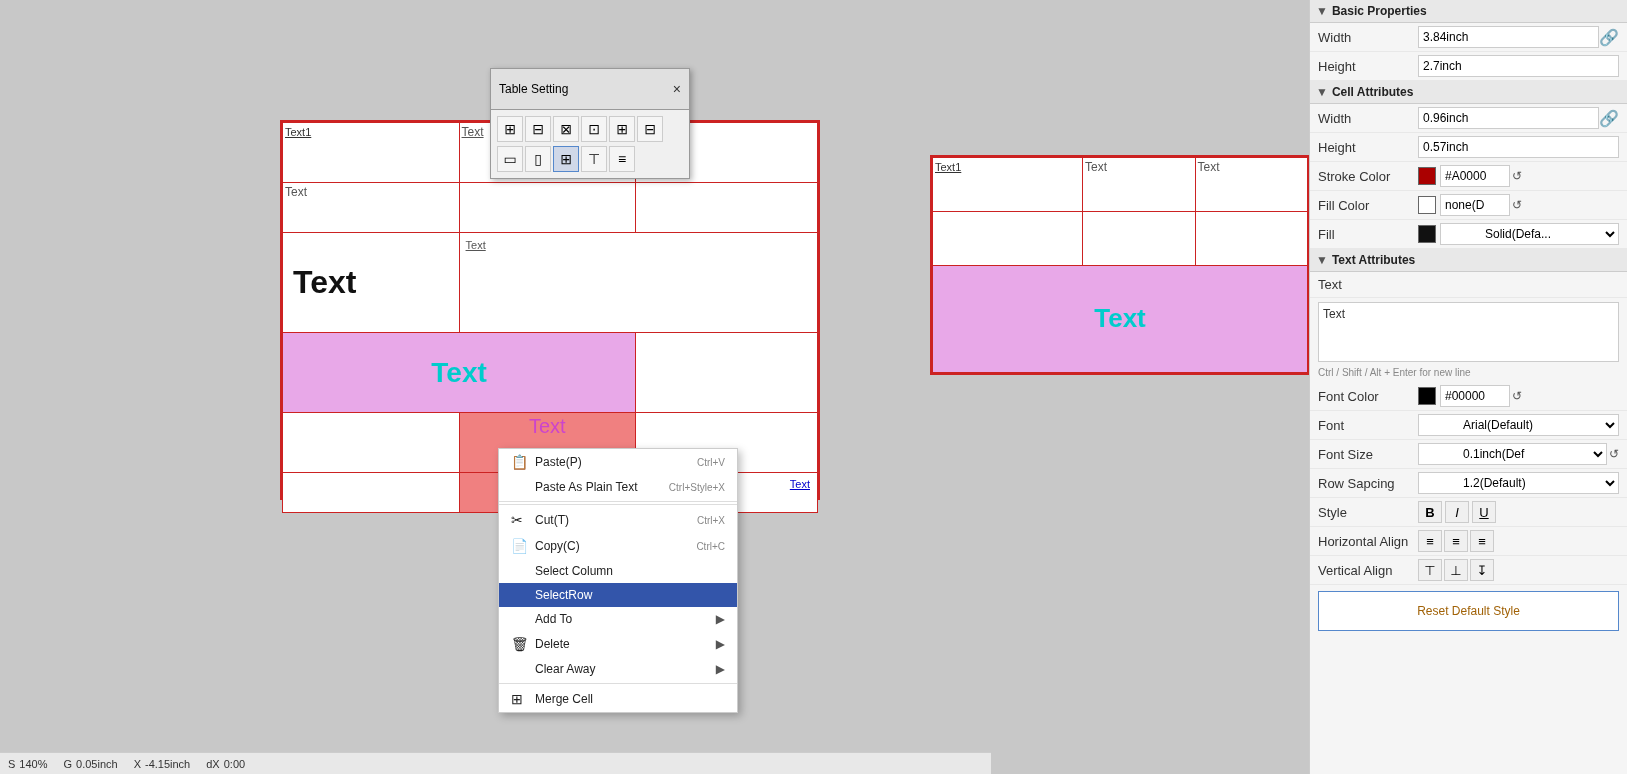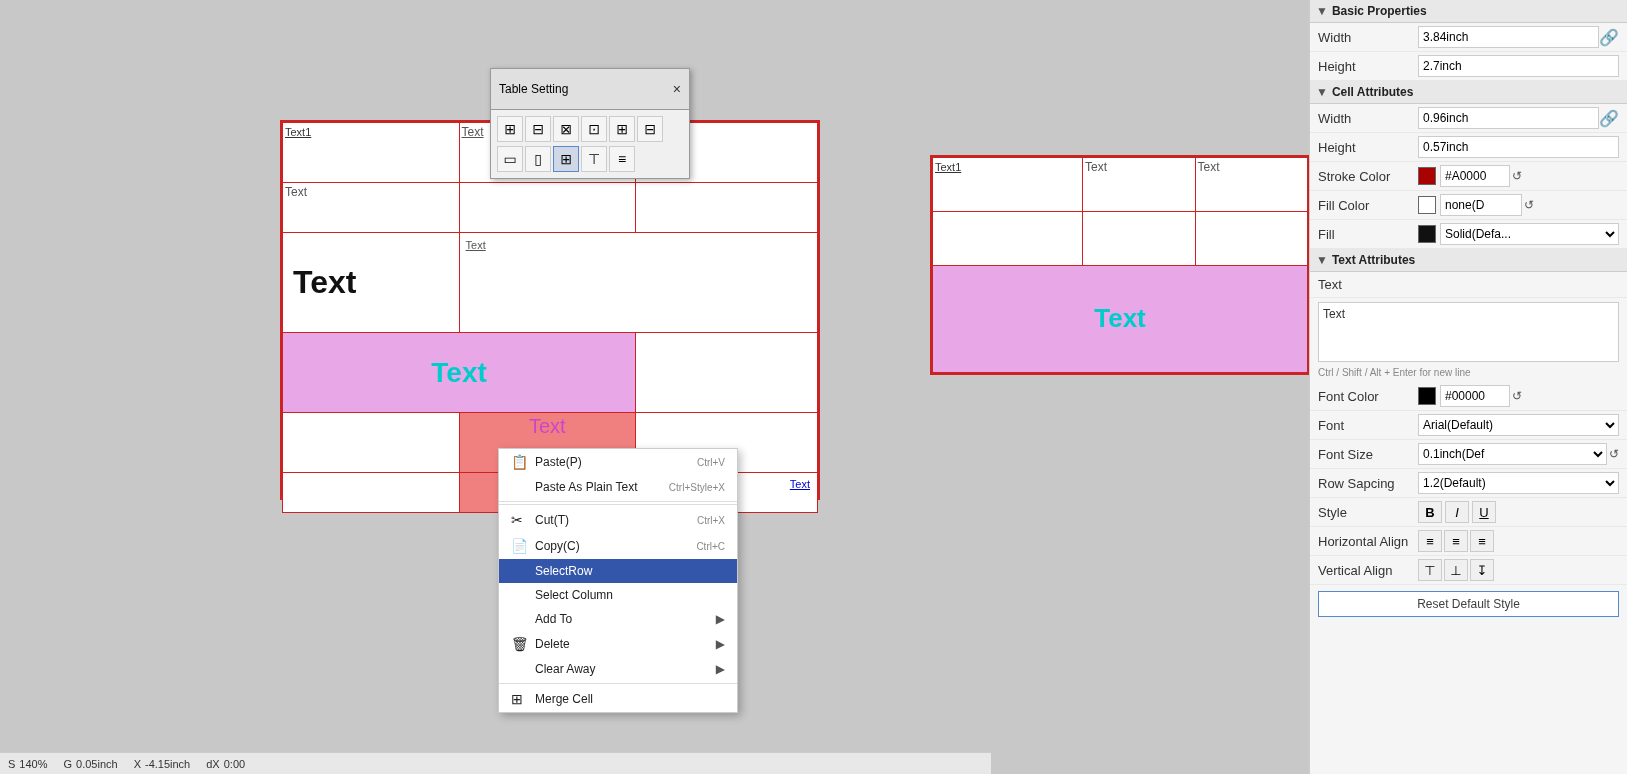--- a/index.html
+++ b/index.html
@@ -254,20 +254,21 @@
       border: 1px solid #666;
       margin-right: 4px;
       flex-shrink: 0;
     }
     .panel-select {
       flex: 1;
       height: 22px;
       border: 1px solid #ccc;
       font-size: 12px;
       background: white;
+      padding-left: 40px;
     }
     .reset-icon {
       font-size: 12px;
       color: #555;
       cursor: pointer;
       margin-left: 2px;
     }
     .link-icon {
       font-size: 16px;
       color: #555;
@@ -316,24 +317,24 @@
       cursor: pointer;
       display: flex;
       align-items: center;
       justify-content: center;
       font-size: 13px;
     }
     .reset-default-btn {
       display: block;
       width: calc(100% - 16px);
       margin: 6px 8px;
-      padding: 5px;
+      padding: 12px;
       background: white;
       border: 1px solid #5588cc;
-      color: #404040;
+      color: #a16207;
       font-size: 12px;
       cursor: pointer;
       text-align: center;
     }
     .status-bar {
       position: absolute;
       bottom: 0;
       left: 0;
       right: 318px;
       height: 22px;
@@ -480,27 +481,27 @@
     <div class="ctx-item">
       <span class="ctx-icon">✂</span>
       <span class="ctx-label">Cut(T)</span>
       <span class="ctx-shortcut">Ctrl+X</span>
     </div>
     <div class="ctx-item">
       <span class="ctx-icon">📄</span>
       <span class="ctx-label">Copy(C)</span>
       <span class="ctx-shortcut">Ctrl+C</span>
     </div>
+    <div class="ctx-item">
+      <span class="ctx-icon"></span>
+      <span class="ctx-label">Select Column</span>
+    </div>
     <div class="ctx-item highlighted">
       <span class="ctx-icon"></span>
       <span class="ctx-label">SelectRow</span>
-    </div>
-    <div class="ctx-item">
-      <span class="ctx-icon"></span>
-      <span class="ctx-label">Select Column</span>
     </div>
     <div class="ctx-item">
       <span class="ctx-icon"></span>
       <span class="ctx-label">Add To</span>
       <span class="ctx-arrow">▶</span>
     </div>
     <div class="ctx-item">
       <span class="ctx-icon">🗑</span>
       <span class="ctx-label">Delete</span>
       <span class="ctx-arrow">▶</span>
@@ -574,21 +575,21 @@
   <div class="panel-row">
     <span class="panel-label">Stroke Color</span>
     <div class="color-swatch" style="background:#aa0000;"></div>
     <input class="panel-input" type="text" style="width: 70px; flex: 0 0 auto;" value="#A0000">
     <span class="reset-icon">↺</span>
   </div>
 
   <div class="panel-row">
     <span class="panel-label">Fill Color</span>
     <div class="color-swatch" style="background:white;"></div>
-    <input class="panel-input" type="text" style="width: 82px; flex: 0 0 auto;" value="none(D">
+    <input class="panel-input" type="text" style="width: 70px; flex: 0 0 auto;" value="none(D">
     <span class="reset-icon">↺</span>
   </div>
 
   <div class="panel-row">
     <span class="panel-label">Fill</span>
     <div class="color-swatch" style="background:#111;"></div>
     <select class="panel-select">
       <option>Solid(Defa...</option>
     </select>
   </div>

